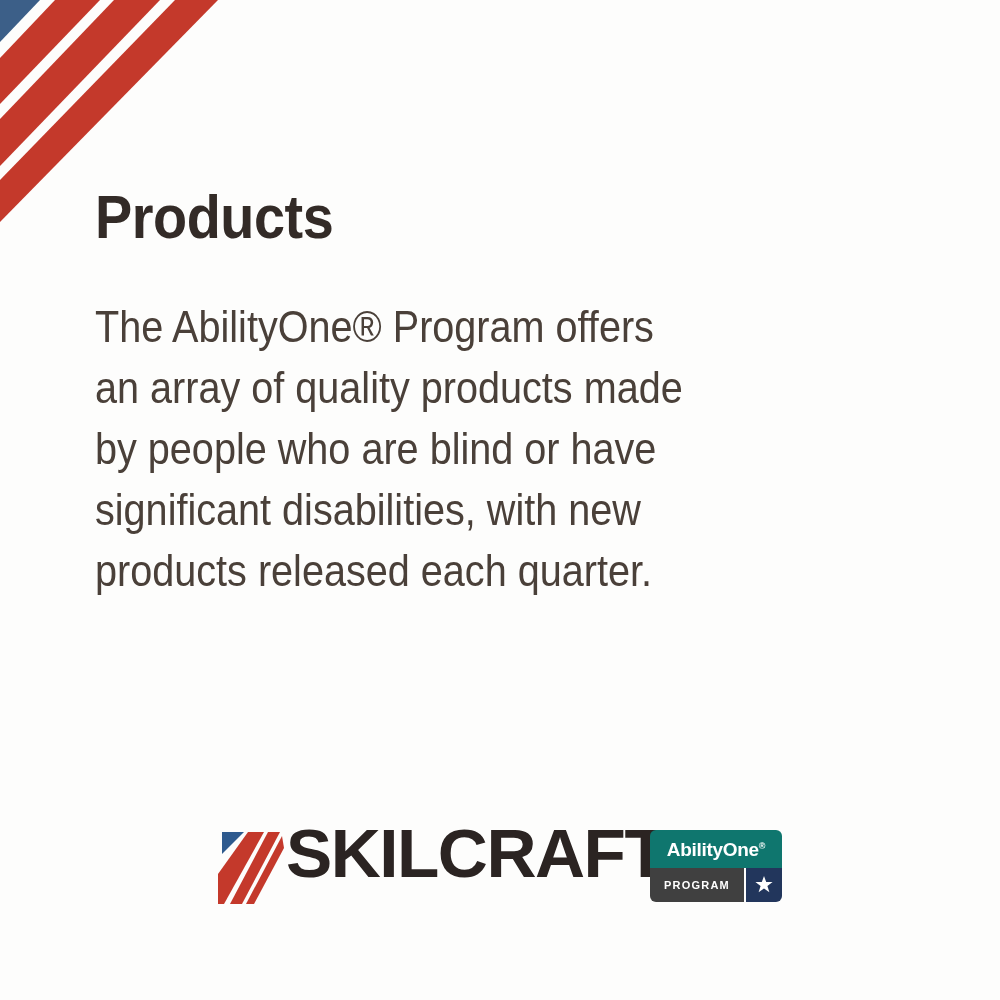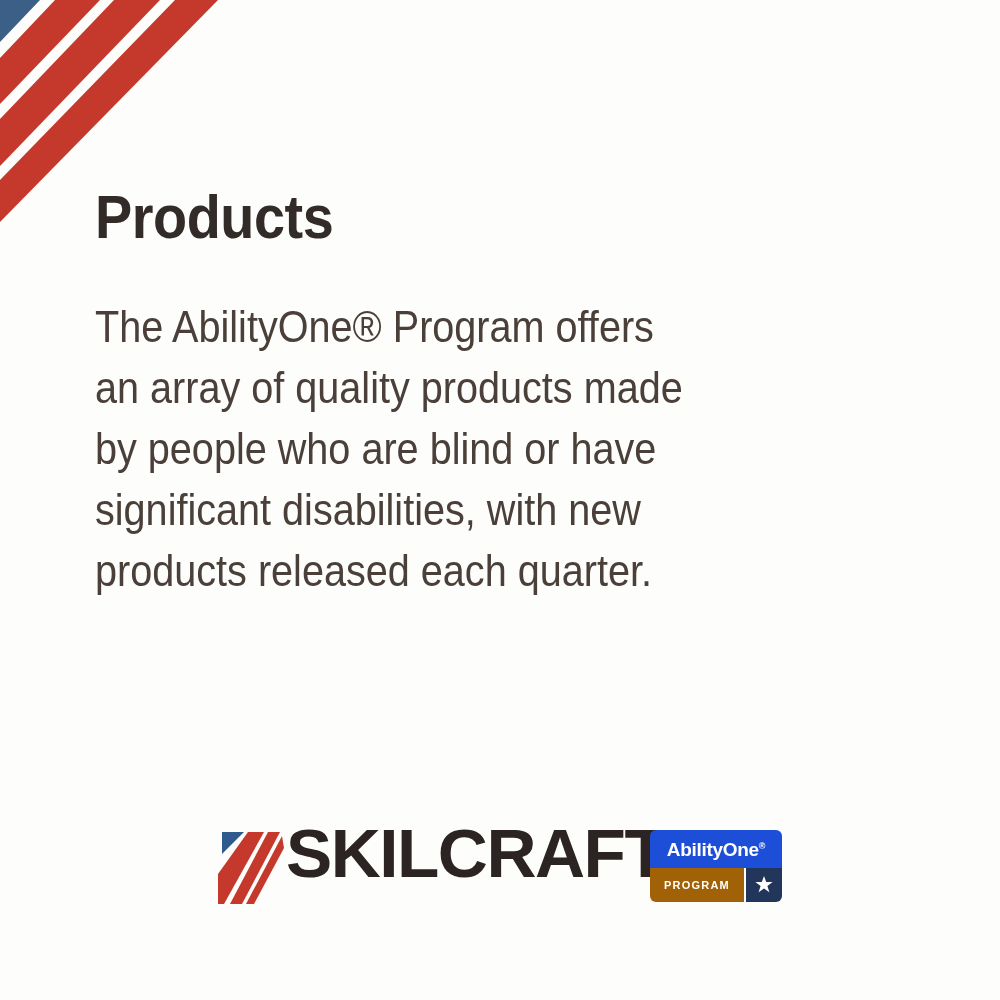--- a/index.html
+++ b/index.html
@@ -113,21 +113,21 @@
     top: 12px;
     width: 132px;
     height: 72px;
     border-radius: 6px;
     overflow: hidden;
     display: flex;
     flex-direction: column;
   }
   #badge-top {
     flex: 0 0 38px;
-    background: #1d4ed8;
+    background: #0f766e;
     display: flex;
     align-items: center;
     justify-content: center;
   }
   #badge-title {
     color: #ffffff;
     font-family: "Liberation Sans", sans-serif;
     font-size: 19px;
     font-weight: bold;
     letter-spacing: -0.3px;
@@ -137,21 +137,21 @@
   #badge-title sup {
     font-size: 9px;
     vertical-align: super;
   }
   #badge-bottom {
     flex: 1 1 auto;
     display: flex;
   }
   #badge-program {
     flex: 1 1 auto;
-    background: #a16207;
+    background: #404040;
     display: flex;
     align-items: center;
     justify-content: center;
   }
   #badge-program-label {
     color: #ffffff;
     font-family: "Liberation Sans", sans-serif;
     font-size: 11px;
     font-weight: bold;
     letter-spacing: 1.2px;

